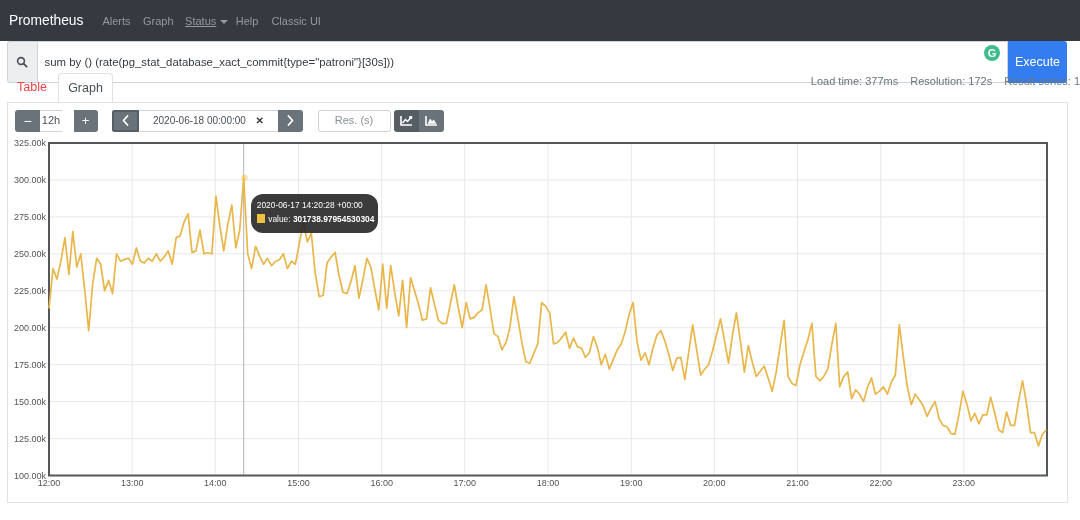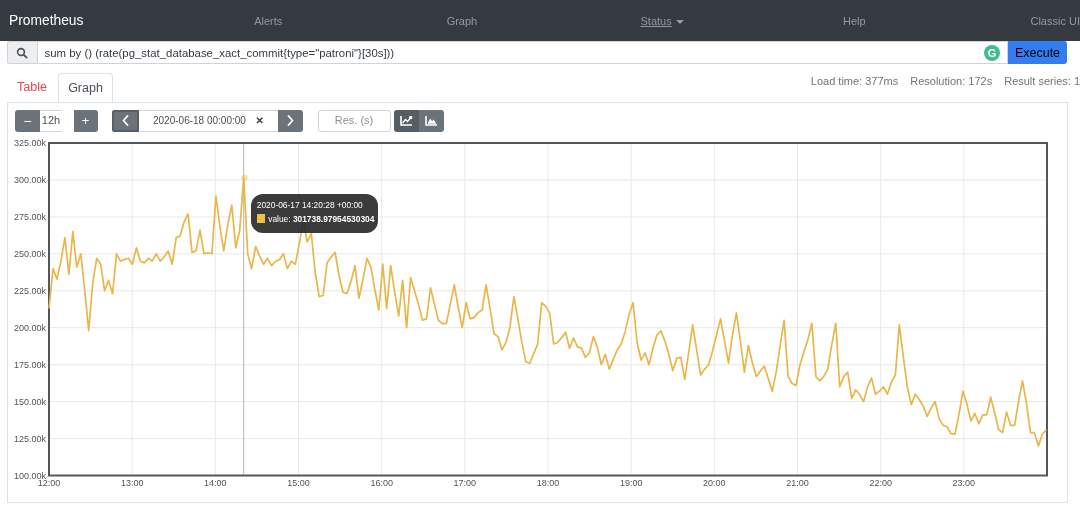--- a/index.html
+++ b/index.html
@@ -1,28 +1,28 @@
 <!DOCTYPE html>
 <html><head><meta charset="utf-8">
 <style>
 * { margin:0; padding:0; box-sizing:border-box; }
 html,body { width:1080px; height:520px; background:#fff; font-family:"Liberation Sans",sans-serif; overflow:hidden; position:relative; }
 .abs { position:absolute; }
 
 
-#nav { left:0; top:0; width:1080px; height:41px; background:#343a40; display:flex; align-items:center;justify-content:space-between; }
+#nav { left:0; top:0; width:1080px; height:41px; background:#343a40; display:flex; align-items:center; }
 #brand { color:#fff; font-size:13.8px; margin-left:9px; }
 .nl { color:#95999d; font-size:11px; }
 .caret { display:inline-block; width:0; height:0; border-left:4px solid transparent; border-right:4px solid transparent; border-top:4px solid #95999d; margin-left:4px; vertical-align:middle; }
 
 
-#qrow { left:6.5px; top:41px; width:1060.5px; height:23px; display:flex; }
+#qrow { left:6.5px; top:41px; width:1060.5px; height:42px; display:flex; }
 #qaddon { width:30px; background:#eceef0; border:1px solid #ced4da; border-right:none; border-radius:3px 0 0 3px; display:flex; align-items:center; justify-content:center; }
 #qinput { flex:1; background:#fff; border:1px solid #ced4da; display:flex; align-items:center; padding-left:7px; font-size:11.4px; color:#343a40; }
-#qbtn { width:59px; background:#337df0; color:#000000; font-size:12.5px; display:flex; align-items:center; justify-content:center; border-radius:0 3px 3px 0; }
+#qbtn { width:59px; background:#337df0; color:#ffffff; font-size:12.5px; display:flex; align-items:center; justify-content:center; border-radius:0 3px 3px 0; }
 #gicon { left:984px; top:45px; width:16px; height:16px; border-radius:50%; background:#3fbd8e; color:#fff; font-size:11px; font-weight:bold; display:flex; align-items:center; justify-content:center; }
 
 
 #stats { right:0px; top:74.5px; font-size:11px; color:#6c757d; }
 #stats span { margin-left:12px; }
 
 
 .tab { top:72.5px; height:29.5px; display:flex; align-items:center; justify-content:center; font-size:12.5px; }
 #tab1 { left:7px; width:50px; color:#ef4444; }
 #tab2 { left:58px; width:55px; color:#495057; background:#fff; border:1px solid #dee2e6; border-bottom:none; border-radius:4px 4px 0 0; z-index:3; }

